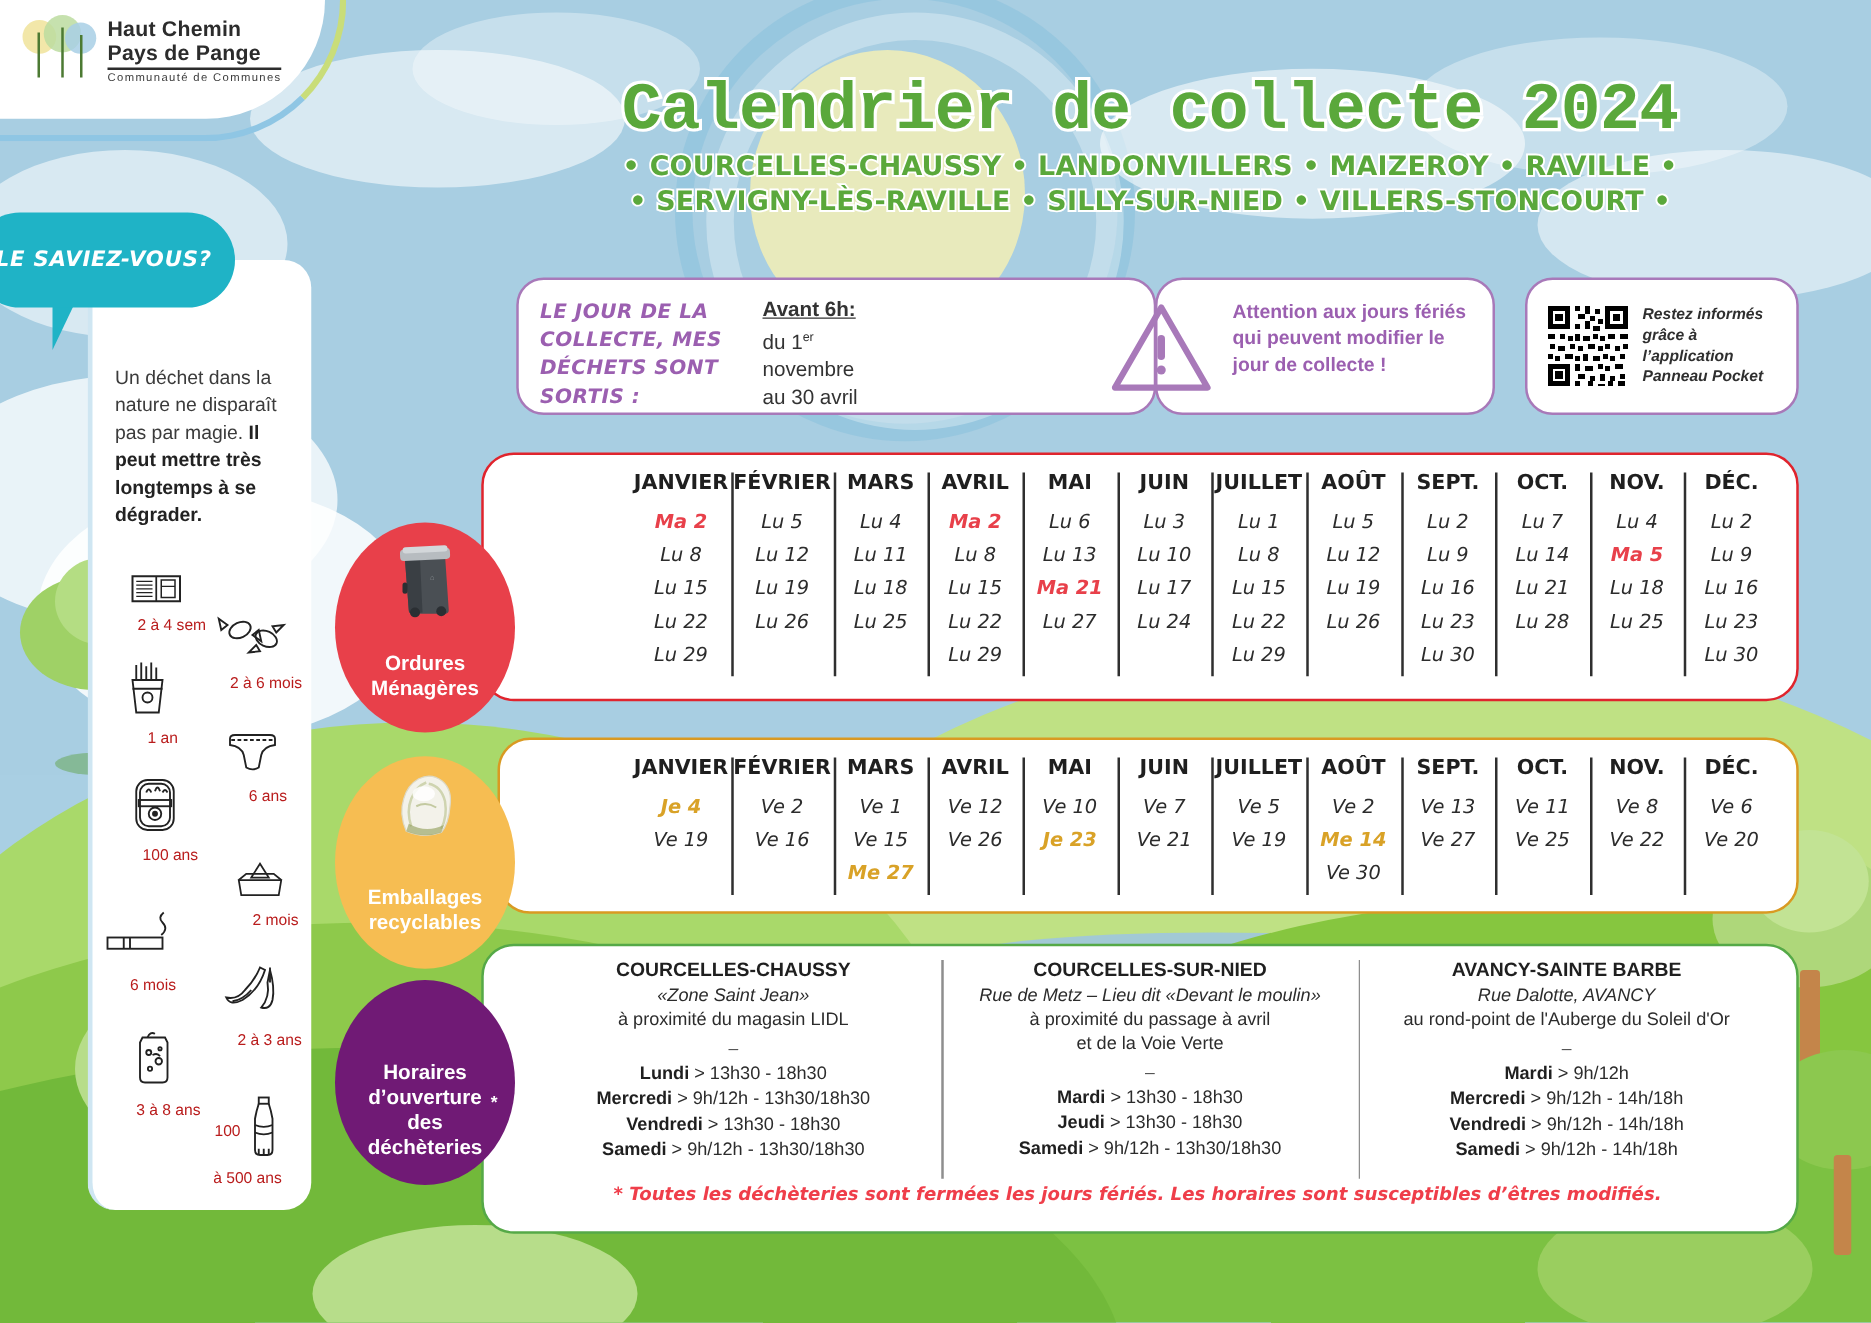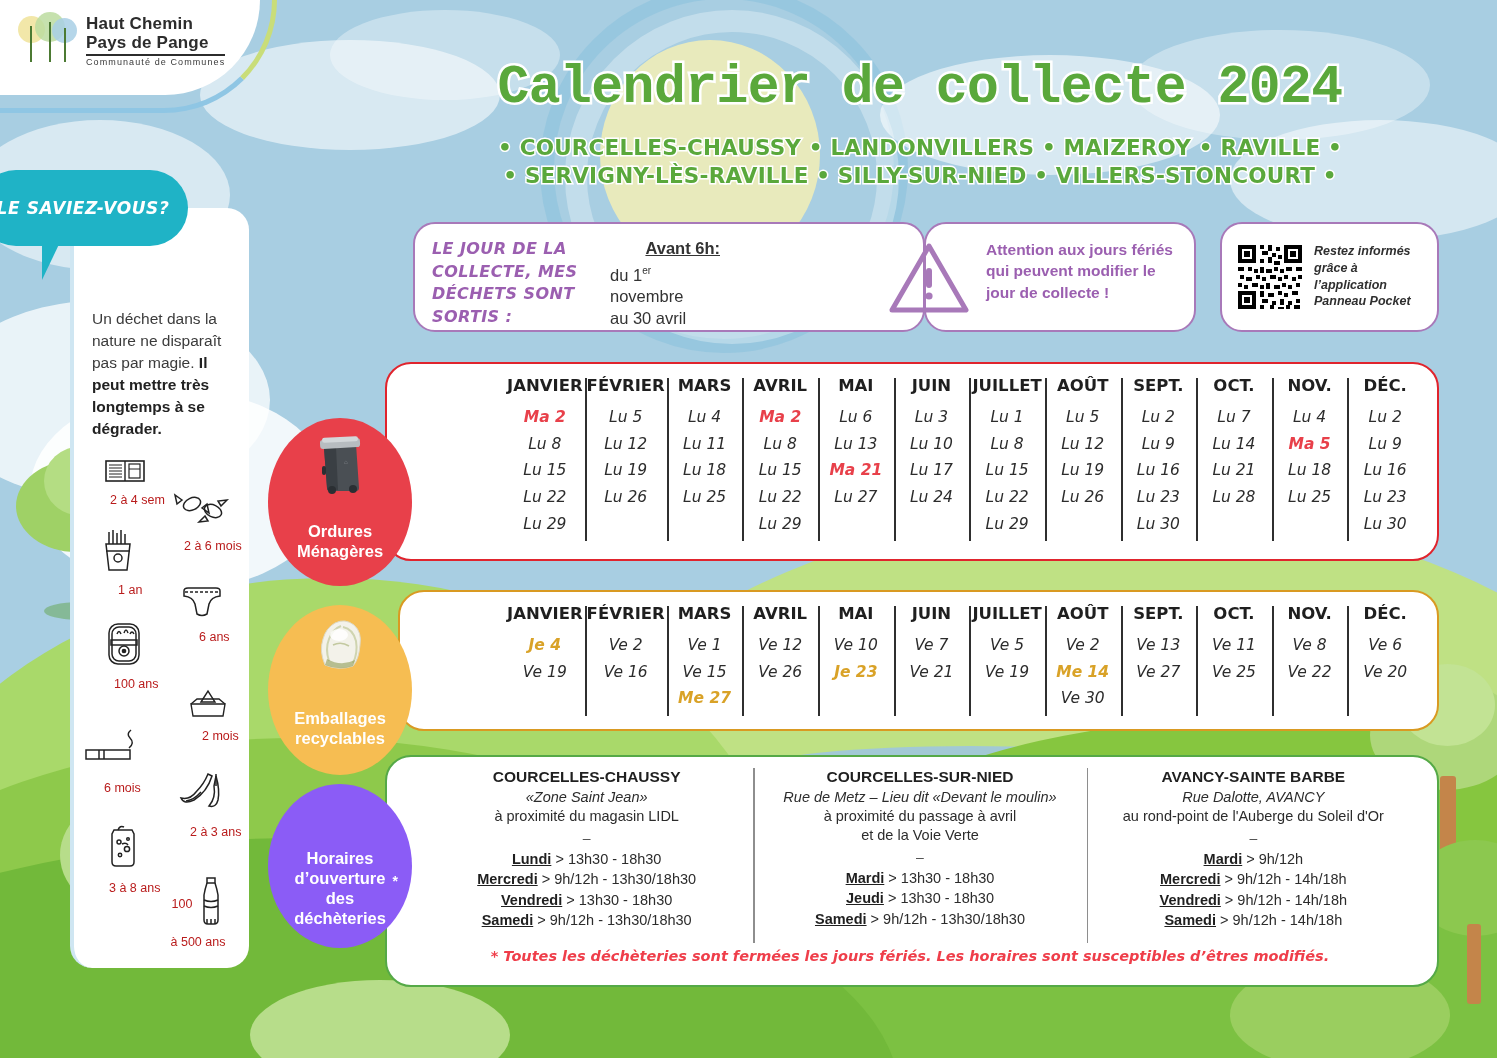--- a/index.html
+++ b/index.html
@@ -56,56 +56,56 @@
   .logo-rule{height:1.5px;background:#2c2c2c;margin:3px 0 2px;}
   .logo-text .l3{font-size:9px;color:#3a3a3a;letter-spacing:1.1px;}
 
   
   .title-block{position:absolute;left:470px;top:58px;width:900px;text-align:center;z-index:30;}
   .main-title{
     font-size:53px;font-weight:bold;color:#5aa83b;letter-spacing:-0.5px;
     -webkit-text-stroke:5px #ffffff;paint-order:stroke fill;
     font-family:Liberation Mono, monospace;
   }
-  .communes{margin-top:16px;}
+  .communes{margin-top:2px;}
   .communes div{
     font-size:21.5px;font-weight:bold;color:#5aa83b;letter-spacing:.2px;line-height:1.32;
     -webkit-text-stroke:3px #ffffff;paint-order:stroke fill;
     font-family:"DejaVu Sans", sans-serif;
   }
 
   
   .bubble{position:absolute;left:-22px;top:170px;width:210px;height:76px;
     background:#1fb3c6;border-radius:40px;z-index:35;display:flex;align-items:center;
     justify-content:center;}
   .bubble span{color:#fff;font-weight:bold;font-size:17px;font-style:italic;
     letter-spacing:.6px;font-family:"DejaVu Sans", sans-serif;}
   .bubble-tail{position:absolute;left:42px;top:238px;width:0;height:0;
     border-left:20px solid #1fb3c6;border-bottom:42px solid transparent;
     border-right:14px solid transparent;z-index:34;}
   .sidecard{position:absolute;left:70px;top:208px;width:175px;height:760px;
     background:#fff;border-radius:22px;z-index:30;
     border-left:4px solid #cfe6f2;}
-  .didknow-text{position:absolute;left:92px;top:308px;width:145px;
+  .didknow-text{position:absolute;left:92px;top:292px;width:145px;
     font-size:15.5px;line-height:1.42;color:#3b3b3b;z-index:32;}
   .didknow-text b{color:#222;}
   .deg-list{position:absolute;left:80px;top:450px;width:180px;height:510px;z-index:32;}
   .deg-item{position:absolute;text-align:center;}
   .deg-item .ic{display:block;margin:0 auto 2px;}
   .deg-item .lb{font-size:12.5px;color:#b91c1c;white-space:nowrap;margin-left:24px;}
 
   
   .info-row{position:absolute;left:375px;top:222px;width:1060px;height:112px;z-index:30;}
   .card{position:absolute;background:#fff;border-radius:22px;border:2.5px solid #a879b9;}
   .card-days{left:0;top:0;width:508px;height:106px;margin-left:38px;}
   .handw{position:absolute;left:17px;top:14px;width:175px;
     color:#9b5fb0;font-weight:bold;font-style:italic;font-size:16px;line-height:1.42;
     letter-spacing:.4px;font-family:"DejaVu Sans", sans-serif;}
   .slot{position:absolute;color:#333;font-size:16.5px;line-height:1.33;}
-  .slot .hd{font-weight:bold;text-decoration:underline;display:block;margin-bottom:4px;text-align:right;}
+  .slot .hd{font-weight:bold;text-decoration:underline;display:block;margin-bottom:4px;}
   .slot sup{font-size:10px;}
   .slot1{left:195px;top:14px;width:110px;}
   .slot2{left:350px;top:14px;width:150px;}
   .card-att{left:549px;top:0;width:268px;height:106px;}
   .att-txt{position:absolute;left:60px;top:15px;width:200px;color:#9b5fb0;
     font-weight:bold;font-size:15.5px;line-height:1.38;}
   .warn-tri{position:absolute;left:-40px;top:16px;width:86px;height:76px;z-index:33;}
   .card-qr{left:845px;top:0;width:215px;height:106px;}
   .qr{position:absolute;left:14px;top:19px;width:68px;height:68px;}
   .qr-txt{position:absolute;left:92px;top:19px;width:118px;font-size:12.5px;
@@ -115,21 +115,21 @@
   .panel{position:absolute;background:#fff;border-radius:26px;z-index:30;}
   .panel-om{left:385px;top:362px;width:1050px;height:195px;border:2.5px solid #e0242d;}
   .panel-er{left:398px;top:590px;width:1037px;height:137px;border:2.5px solid #d99a22;}
   .panel-dc{left:385px;top:755px;width:1050px;height:228px;border:2.5px solid #55a947;}
   .badge{position:absolute;border-radius:50%;z-index:33;display:flex;flex-direction:column;
     align-items:center;justify-content:flex-end;color:#fff;font-weight:bold;text-align:center;}
   .badge-om{left:268px;top:418px;width:144px;height:144px;background:#e8404a;
     padding-bottom:24px;font-size:16.5px;line-height:1.2;}
   .badge-er{left:268px;top:605px;width:144px;height:144px;background:#f6bd52;
     padding-bottom:26px;font-size:16.5px;line-height:1.2;}
-  .badge-dc{left:268px;top:784px;width:144px;height:144px;background:#8b5cf6;
+  .badge-dc{left:268px;top:784px;width:144px;height:144px;background:#701a75;
     padding-bottom:20px;font-size:16.5px;line-height:1.22;}
   .badge .star{position:absolute;right:14px;bottom:58px;font-size:14px;}
   .bin-ic{position:absolute;top:14px;left:50%;transform:translateX(-50%);}
   .bag-ic{position:absolute;top:10px;left:50%;transform:translateX(-50%);}
 
   .months{position:absolute;display:flex;top:12px;}
   .mcol{flex:1;text-align:center;position:relative;padding:0 2px;}
   .mcol + .mcol::before{content:"";position:absolute;left:0;top:2px;bottom:-4px;
     width:2px;background:#2f2f2f;}
   .mname{font-weight:bold;font-size:16.5px;color:#1f1f1f;margin-bottom:9px;
@@ -142,21 +142,21 @@
   
   .dc-cols{position:absolute;left:420px;top:768px;width:1000px;height:175px;display:flex;z-index:32;}
   .dc-col{flex:1;text-align:center;position:relative;padding:0 14px;}
   .dc-col + .dc-col::before{content:"";position:absolute;left:0;top:0;bottom:0;width:1.5px;
     background:#8e8e8e;}
   .dc-name{font-weight:bold;font-size:15.5px;color:#1f1f1f;margin-bottom:2px;}
   .dc-addr{font-size:14.5px;font-style:italic;color:#2c2c2c;line-height:1.3;}
   .dc-addr.plain{font-style:normal;}
   .dc-dash{font-size:14px;color:#555;margin:4px 0 3px;}
   .dc-h{font-size:14.5px;color:#2c2c2c;line-height:1.42;}
-  .dc-h b{font-weight:bold;color:#1f1f1f;text-decoration:underline;}
+  .dc-h b{font-weight:bold;color:#1f1f1f;}
   .dc-note{position:absolute;left:385px;top:948px;width:1050px;text-align:center;
     color:#ef3e4a;font-weight:bold;font-style:italic;font-size:14.5px;z-index:33;
     font-family:"DejaVu Sans", sans-serif;}
 </style>
 </head>
 <body>
 
 <div class="scene">
   <div class="sky"></div>
   <div class="sunring2"></div>

